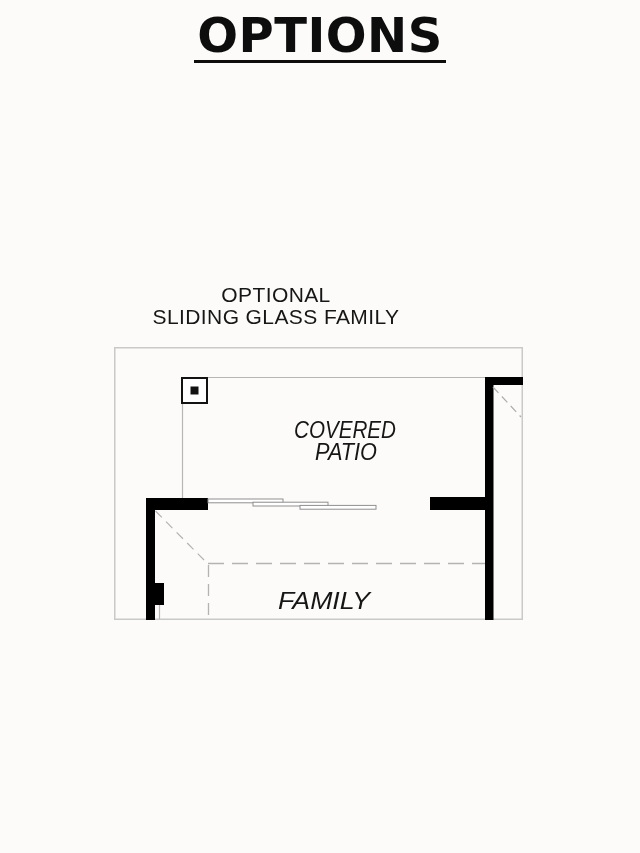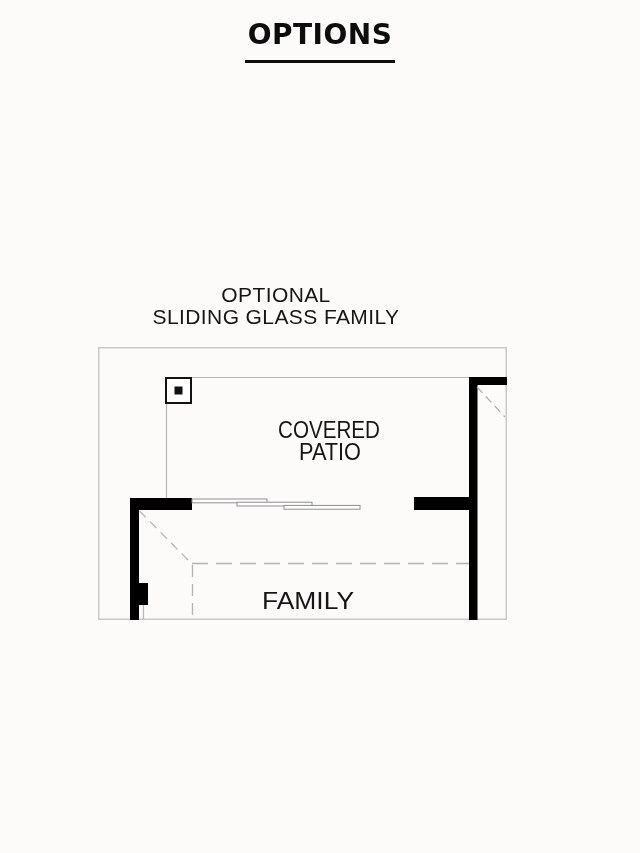--- a/index.html
+++ b/index.html
@@ -20,43 +20,43 @@
   .title-wrap {
     position: absolute;
     left: 0; top: 12px;
     width: 640px;
     text-align: center;
   }
   .page-title {
     display: inline-block;
     font-family: "DejaVu Sans", "Liberation Sans", sans-serif;
     font-weight: bold;
-    font-size: 28px;
+    font-size: 48px;
     line-height: 46px;
     letter-spacing: 0.5px;
     color: #0d0d0d;
     border-bottom: 3.5px solid #0d0d0d;
     padding: 0 3px 2px 3px;
   }
   
   .option-label {
     position: absolute;
     left: 0; top: 284px;
     width: 552px;
     text-align: center;
     font-size: 21px;
     line-height: 22px;
     letter-spacing: 0.4px;
     color: #161616;
   }
   
   .floorplan {
     position: absolute;
-    left: 98px; top: 347px;
-    width: 409px; height: 286px;
+    left: 114px; top: 347px;
+    width: 409px; height: 286px; font-style: italic;
   }
   .floorplan svg { display: block; width: 409px; height: 273px; overflow: visible; }
   .room-text {
     font-family: "Liberation Sans", sans-serif;
     font-size: 24px;
     fill: #161616;
   }
 </style>
 </head>
 <body>

